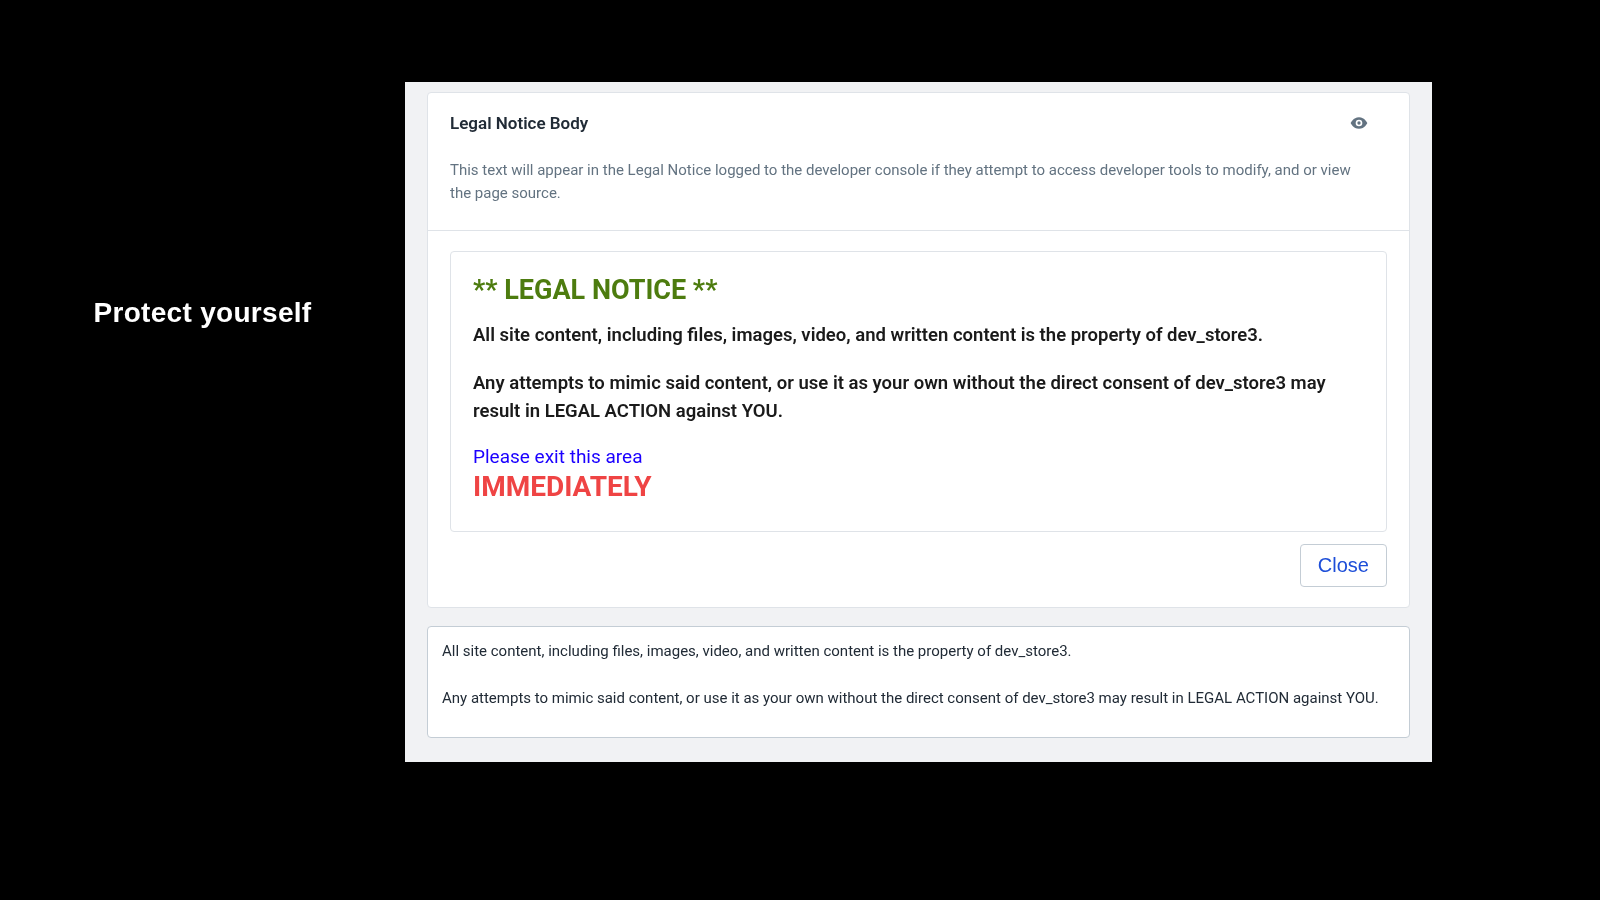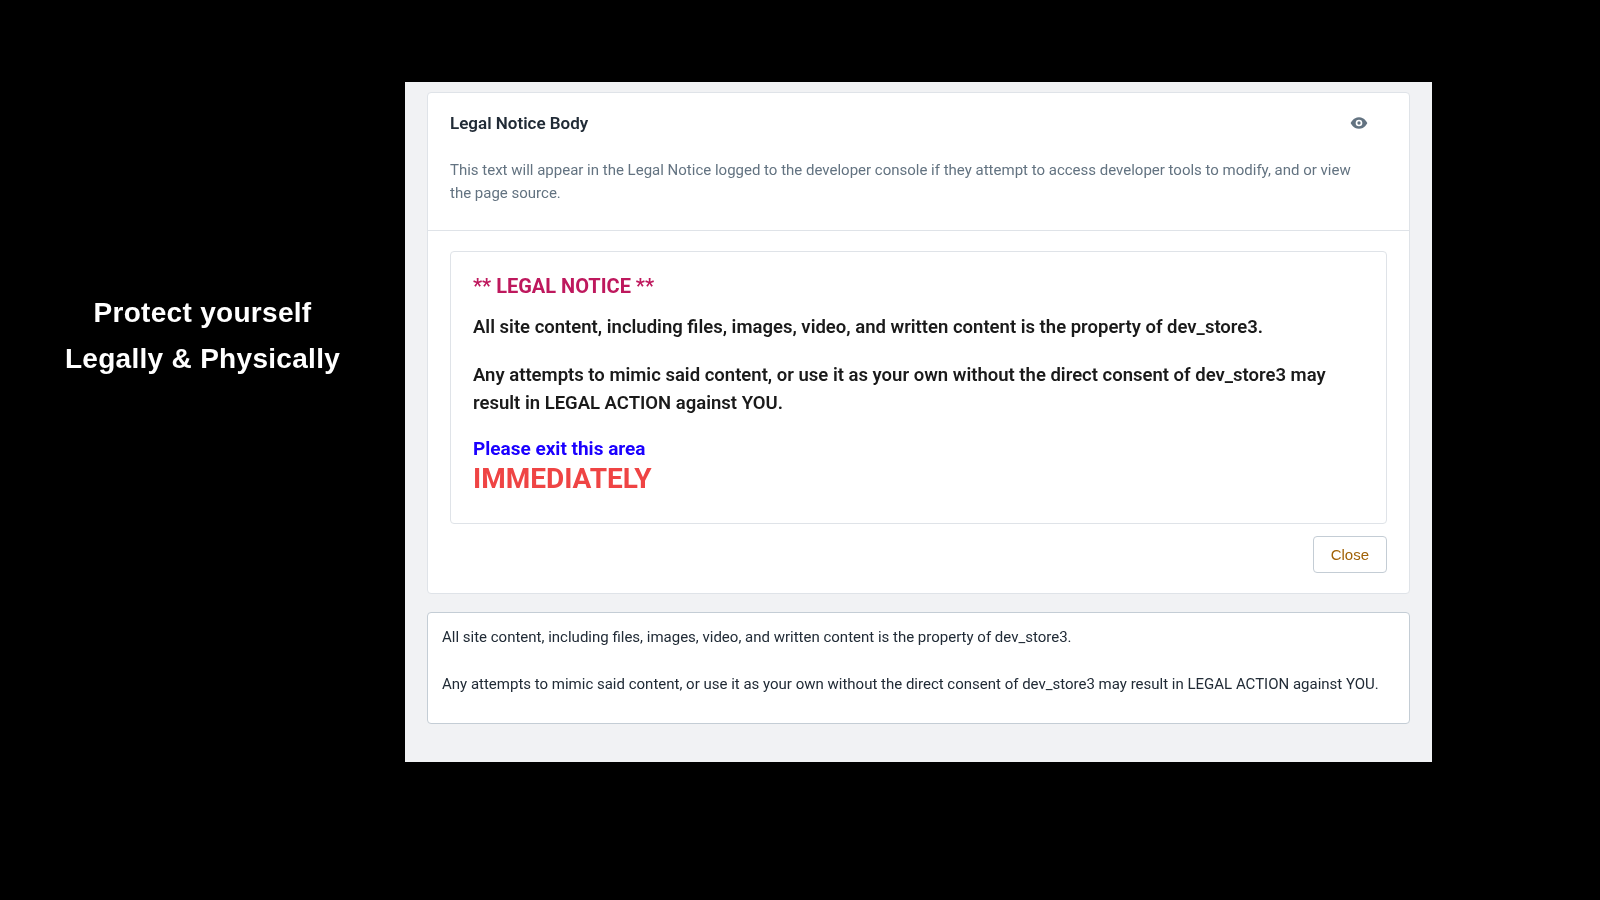--- a/index.html
+++ b/index.html
@@ -78,55 +78,55 @@
     border-top: 1px solid #dfe3e8;
     margin-top: 12px;
   }
   .preview-box {
     margin: 20px 22px 0 22px;
     border: 1px solid #dfe3e8;
     border-radius: 4px;
     padding: 22px 22px 28px 22px;
   }
   .legal-title {
-    color: #be185d;
+    color: #4d7c0f;
     font-weight: 700;
-    font-size: 20px;
+    font-size: 27px;
     margin-bottom: 16px;
   }
   .legal-body {
     color: #1a1a1a;
     font-weight: 600;
     font-size: 18.5px;
     line-height: 1.5;
     margin-bottom: 20px;
   }
   .legal-exit {
     color: #1b00ff;
-    font-weight: 700;
+    font-weight: 400;
     font-size: 19px;
     margin-bottom: 2px;
   }
   .legal-immediate {
     color: #ef4444;
     font-weight: 700;
     font-size: 28px;
   }
   .close-row {
     display: flex;
     justify-content: flex-end;
     padding: 12px 22px 20px 22px;
   }
   .close-btn {
     background: #fff;
     border: 1px solid #c4cdd5;
     border-radius: 4px;
     padding: 9px 17px;
-    font-size: 15px;
-    color: #a16207;
+    font-size: 20px;
+    color: #1d4ed8;
     cursor: pointer;
   }
   .textarea-box {
     margin: 18px 22px 0 22px;
     border: 1px solid #c4cdd5;
     border-radius: 4px;
     background: #fff;
     padding: 13px 14px;
     font-size: 15px;
     line-height: 1.55;
@@ -138,21 +138,20 @@
     overflow: hidden;
     white-space: pre-wrap;
   }
 </style>
 </head>
 <body>
 
 <div class="left-panel">
   <div class="left-title">
     <div>Protect yourself</div>
-    <div>Legally &amp; Physically</div>
   </div>
 </div>
 
 <div class="right-panel">
   <div class="card">
     <div class="card-header">
       <div class="card-title-row">
         <div class="card-title">Legal Notice Body</div>
         <span class="eye-icon">
           <svg viewBox="0 0 24 24" fill="currentColor" width="20" height="20">

